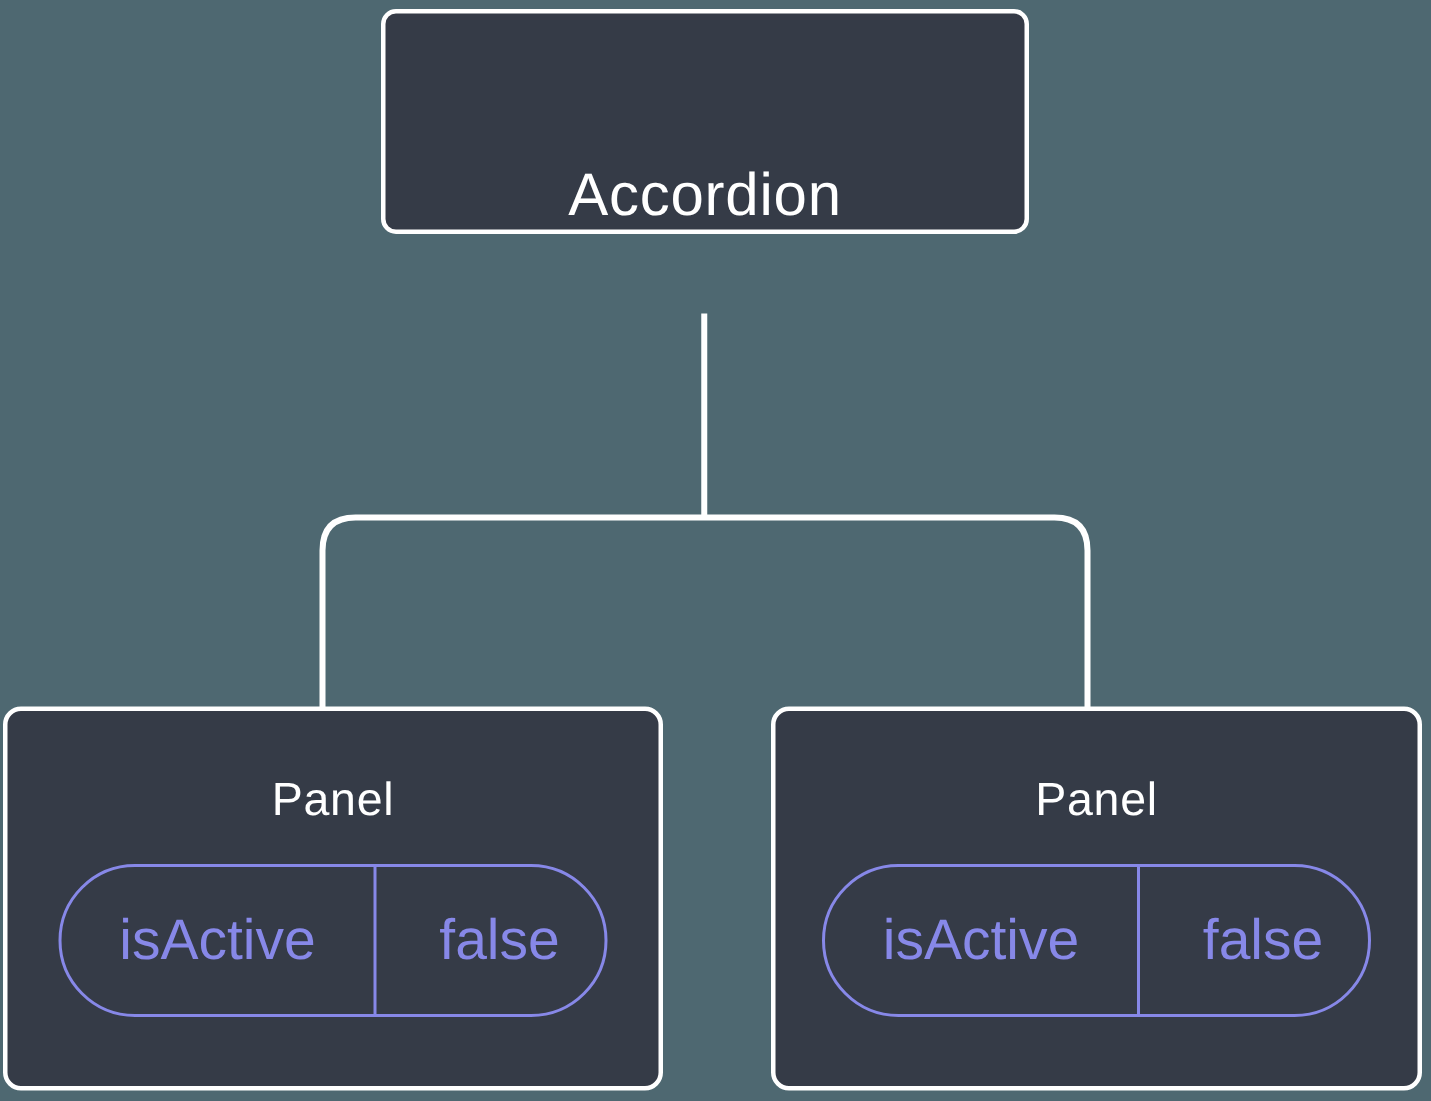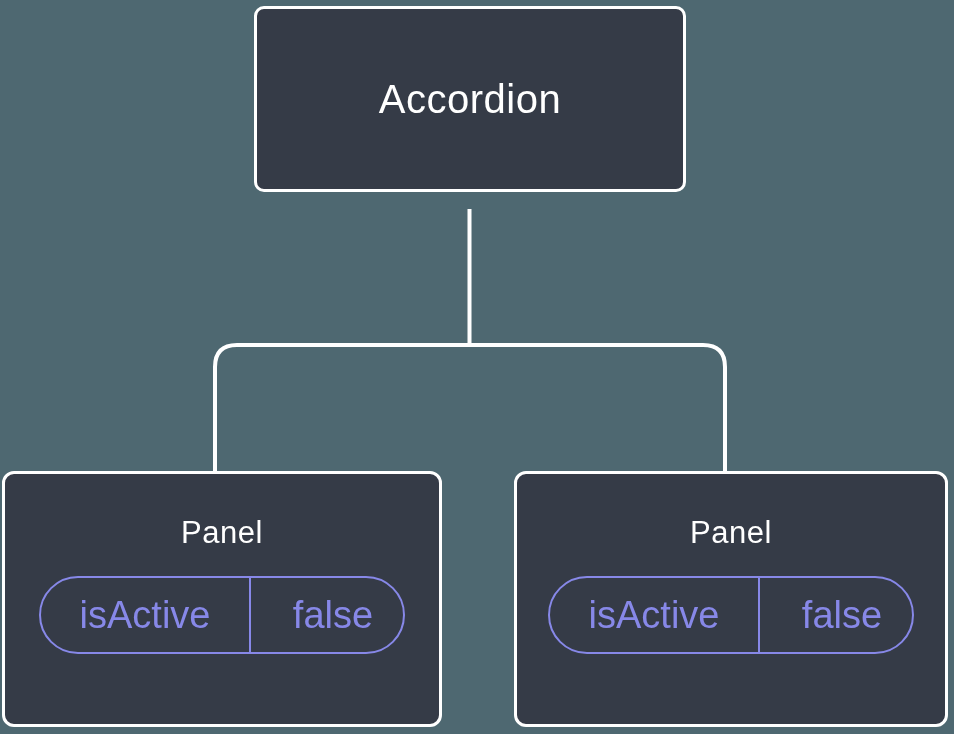--- a/index.html
+++ b/index.html
@@ -42,24 +42,24 @@
     position: absolute;
     background: var(--node-fill);
     border: 3px solid var(--node-border);
     color: var(--label-text);
   }
 
   .node-root {
     left: 254px;
     top: 6px;
     width: 432px;
-    height: 186px;
+    height: 150px;
     border-radius: 10px;
     display: flex;
-    align-items: center;
+    align-items: flex-end;
     justify-content: center;
   }
 
   .node-root .node-label {
     font-size: 40px;
     font-weight: 500;
     letter-spacing: 0.5px;
   }
 
   .node-panel {
@@ -78,21 +78,21 @@
     margin-top: 40px;
     font-size: 31px;
     font-weight: 500;
     letter-spacing: 0.5px;
     line-height: 1.2;
   }
 
   .prop-pill {
     margin-top: 25px;
     width: 366px;
-    height: 78px;
+    height: 102px;
     border: 2.5px solid var(--prop-accent);
     border-radius: 51px;
     display: flex;
     align-items: stretch;
     color: var(--prop-accent);
     font-size: 38px;
     font-weight: 400;
     overflow: hidden;
   }
 

